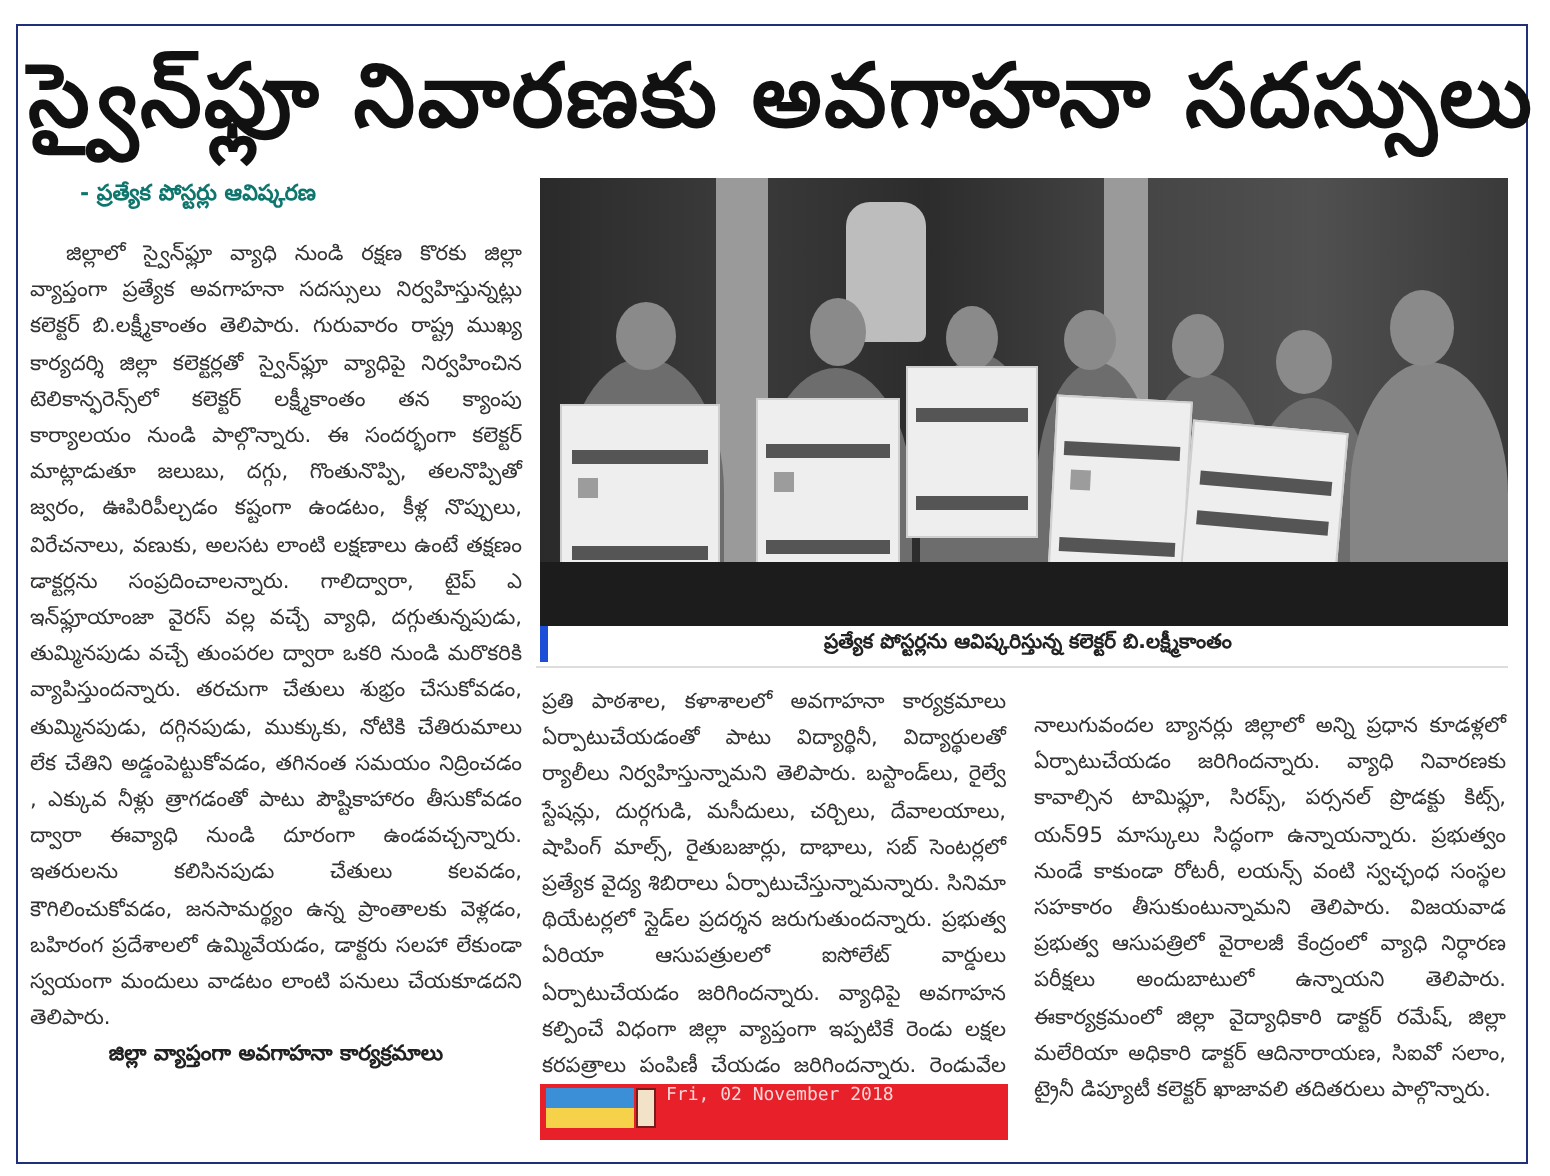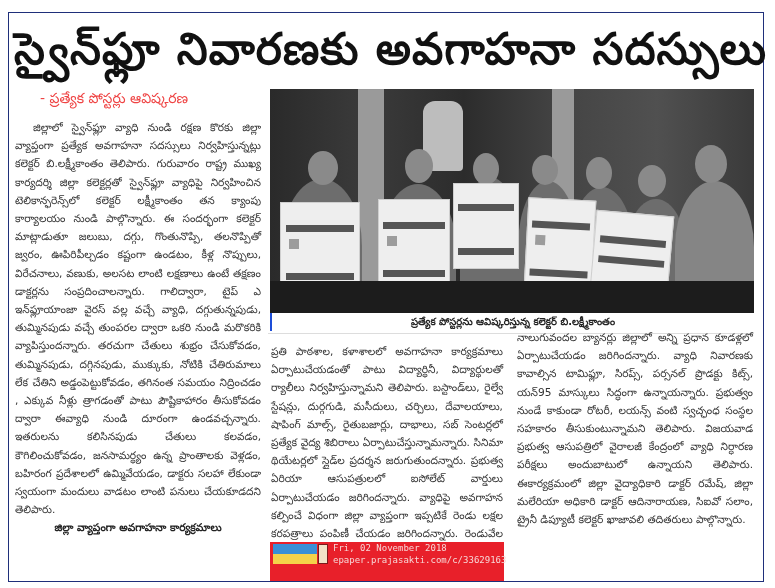--- a/index.html
+++ b/index.html
@@ -3,48 +3,48 @@
 <meta charset="utf-8">
 <style>
   html, body { margin: 0; padding: 0; background: #ffffff; }
   body { width: 775px; height: 588px; position: relative; overflow: hidden;
          font-family: "DejaVu Sans", sans-serif; color: #222; }
   .frame { position: absolute; left: 8px; top: 12px; width: 756px; height: 570px;
            border: 1.5px solid #1f2f7a; box-sizing: border-box; background: #fff; }
   .headline { position: absolute; left: 14px; top: 18px; width: 745px; height: 62px;
               font-size: 44px; font-weight: bold; line-height: 62px; color: #111;
               white-space: nowrap; letter-spacing: 1px; text-align: center; }
-  .subhead { position: absolute; left: 40px; top: 90px; width: 220px; font-size: 14px;
-             font-weight: normal; color: #ef4444; white-space: nowrap; }
+  .subhead { position: absolute; left: 40px; top: 90px; width: 220px; font-size: 11px;
+             font-weight: bold; color: #0f766e; white-space: nowrap; }
   .col { position: absolute; font-size: 10.6px; line-height: 18.2px; color: #333;
          text-align: justify; }
   .col p { margin: 0; text-indent: 18px; }
   .col p.noind { text-indent: 0; }
   .dateline { font-weight: bold; color: #222; }
   .sechead { font-weight: bold; text-align: center; text-indent: 0 !important; color: #222; }
   .col1 { left: 15px; top: 118px; width: 246px; }
   .col2 { left: 271px; top: 342px; width: 232px; }
-  .col3 { left: 517px; top: 328px; width: 236px; }
+  .col3 { left: 517px; top: 354px; width: 236px; }
   .photo { position: absolute; left: 270px; top: 89px; width: 484px; height: 224px;
            background: linear-gradient(90deg,#2a2a2a 0%,#3b3b3b 20%,#2c2c2c 40%,#444 60%,#505050 80%,#3a3a3a 100%);
            overflow: hidden; }
   .pillar { position: absolute; top: 0; height: 224px; background: #9a9a9a; }
   .emblem { position: absolute; left: 153px; top: 12px; width: 40px; height: 70px;
             background: #bdbdbd; border-radius: 12px 12px 4px 4px; }
   .person { position: absolute; border-radius: 50% 50% 0 0; background: #6d6d6d; }
   .head { position: absolute; border-radius: 50%; background: #8a8a8a; }
   .poster { position: absolute; background: #eeeeee; border: 1px solid #cfcfcf; }
   .poster .bar { position: absolute; left: 6%; width: 88%; height: 7px; background: #555; }
   .poster .blk { position: absolute; background: #9c9c9c; }
   .desk { position: absolute; left: 0; bottom: 0; width: 100%; height: 32px; background: #1c1c1c; }
   .caption { position: absolute; left: 270px; top: 313px; width: 484px; height: 18px;
              font-size: 10px; font-weight: bold; text-align: center; line-height: 18px; color: #222;
-             border-left: 2px solid #1d4ed8; box-sizing: border-box; }
+             border-left: 4px solid #1d4ed8; box-sizing: border-box; }
   .caption-rule { position: absolute; left: 268px; top: 333px; width: 486px; height: 1px; background: #ddd; }
-  .footer { position: absolute; left: 270px; top: 542px; width: 234px; height: 39px; background: #e8202a; }
+  .footer { position: absolute; left: 270px; top: 542px; width: 234px; height: 28px; background: #e8202a; }
   .footer .logo { position: absolute; left: 3px; top: 2px; width: 44px; height: 20px; background: #f5d24a; }
   .footer .logo-top { position: absolute; left: 0; top: 0; width: 44px; height: 10px; background: #3a8fd6; }
   .footer .bldg { position: absolute; left: 48px; top: 2px; width: 10px; height: 20px; background: #f2e2c8;
                   border: 1px solid #7a1b1b; box-sizing: border-box; }
   .footer .txt { position: absolute; left: 63px; top: 1px; font-family: "DejaVu Sans Mono", monospace;
                  font-size: 9px; line-height: 11.5px; color: #f7d7d7; white-space: nowrap; }
 </style>
 </head>
 <body>
 
@@ -115,15 +115,14 @@
   <p class="noind">నాలుగువందల బ్యానర్లు జిల్లాలో అన్ని ప్రధాన కూడళ్లలో ఏర్పాటుచేయడం జరిగిందన్నారు. వ్యాధి నివారణకు కావాల్సిన టామిఫ్లూ, సిరప్స్‌, పర్సనల్‌ ప్రొడక్టు కిట్స్‌, యన్‌95 మాస్కులు సిద్ధంగా ఉన్నాయన్నారు. ప్రభుత్వం నుండే కాకుండా రోటరీ, లయన్స్‌ వంటి స్వచ్ఛంధ సంస్థల సహకారం తీసుకుంటున్నామని తెలిపారు. విజయవాడ ప్రభుత్వ ఆసుపత్రిలో వైరాలజీ కేంద్రంలో వ్యాధి నిర్ధారణ పరీక్షలు అందుబాటులో ఉన్నాయని తెలిపారు. ఈకార్యక్రమంలో జిల్లా వైద్యాధికారి డాక్టర్‌ రమేష్‌, జిల్లా మలేరియా అధికారి డాక్టర్‌ ఆదినారాయణ, సిఐవో సలాం, ట్రైనీ డిప్యూటీ కలెక్టర్‌ ఖాజావలి తదితరులు పాల్గొన్నారు.</p>
 </div>
 
 <div class="footer">
   <div class="logo">
       <div class="logo-top"></div>
     </div>
   <div class="bldg"></div>
   <div class="txt">
     <div>Fri, 02 November 2018</div>
-    <div>epaper.prajasakti.com/c/33629163</div>
   </div>
 </div>
 
 </body></html>

